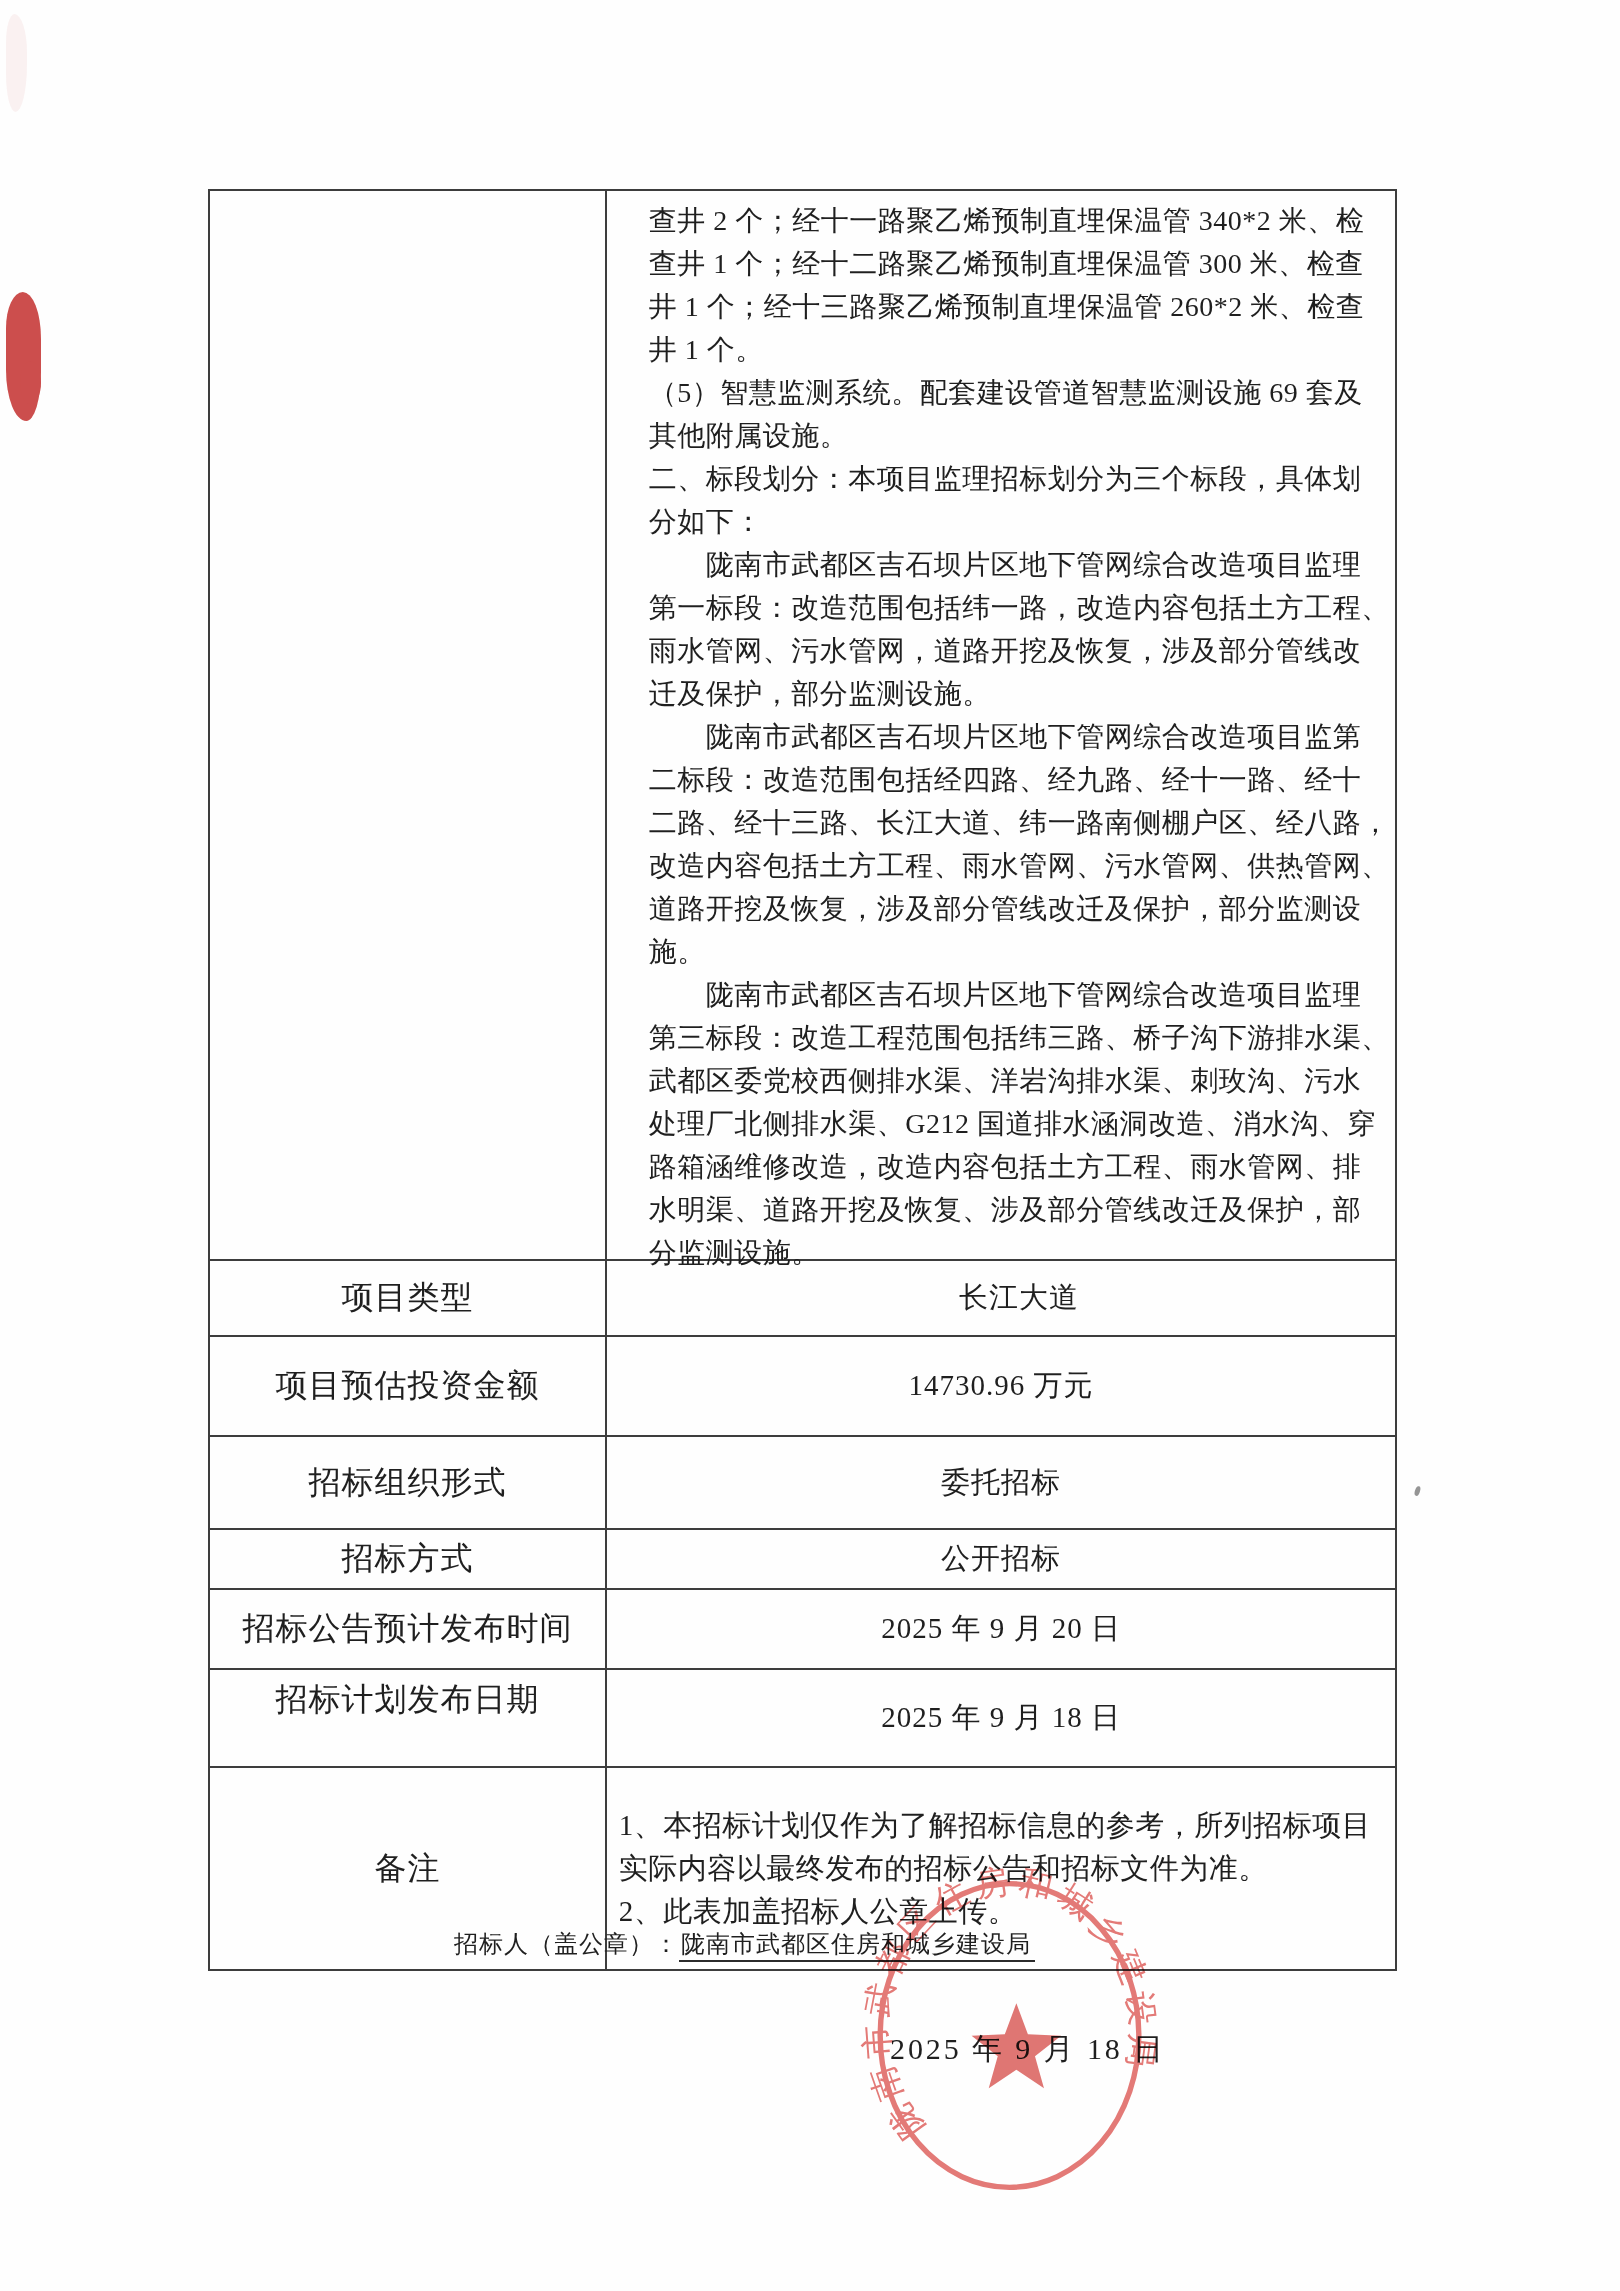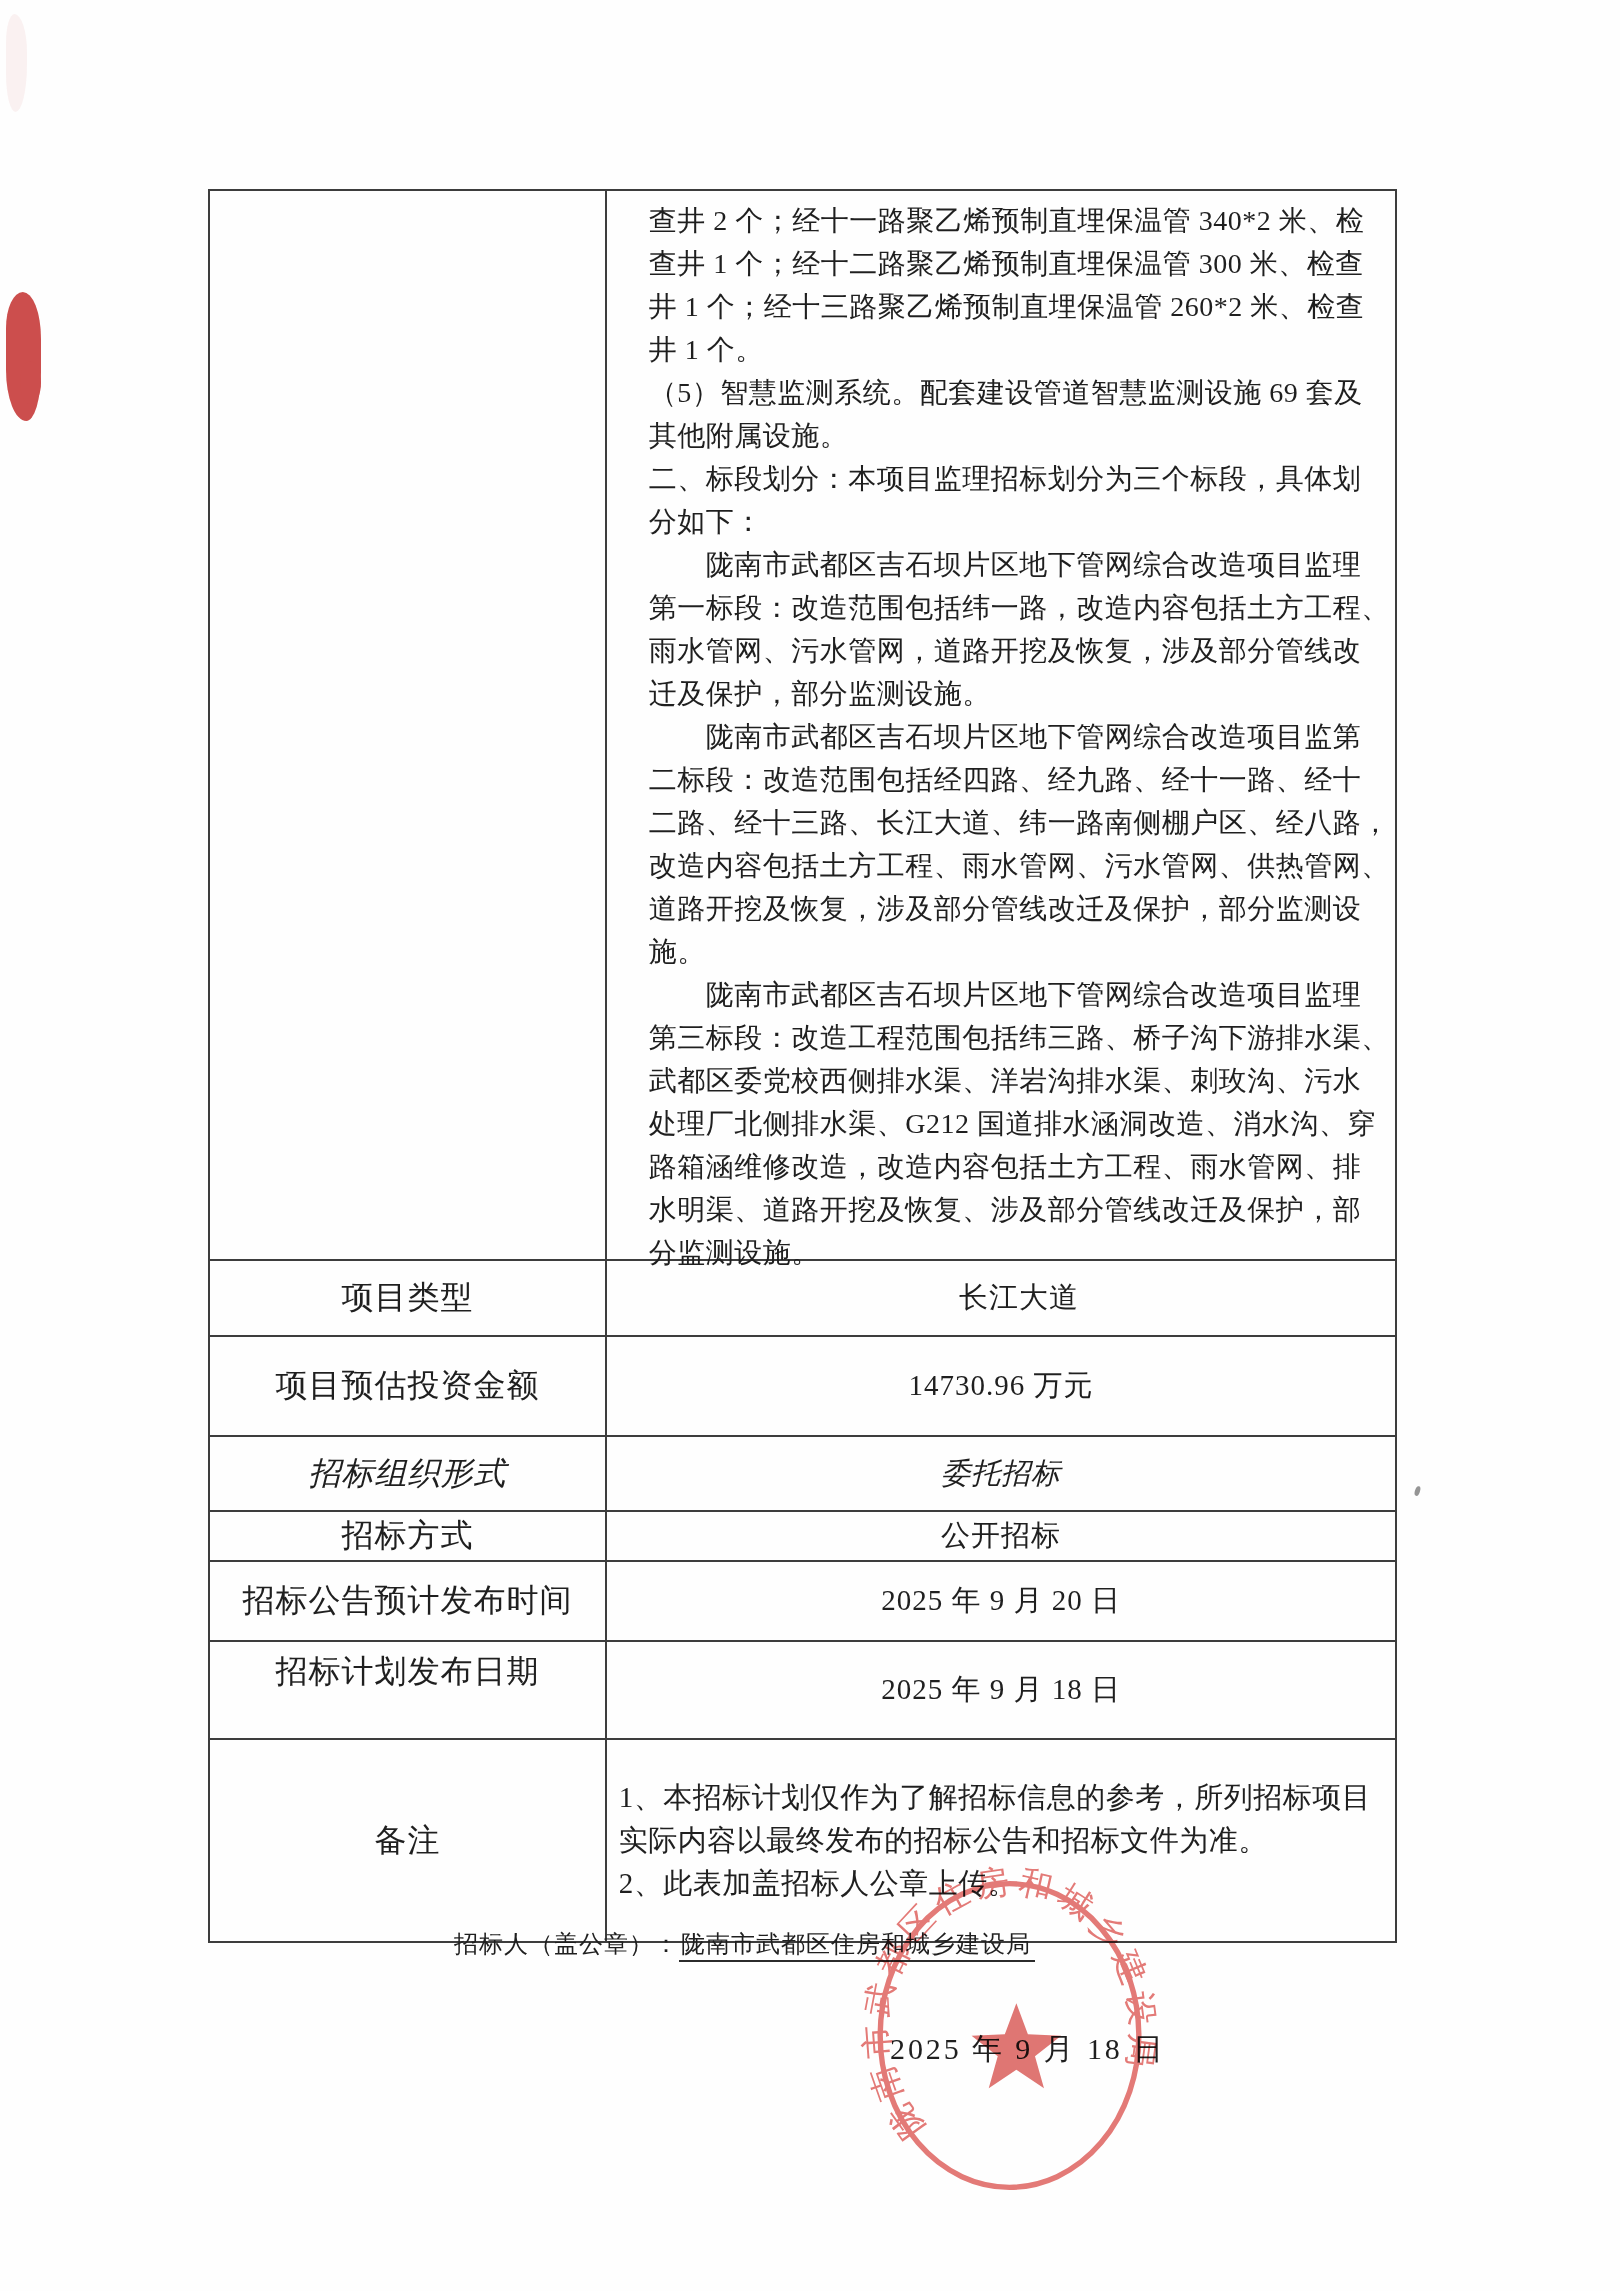--- a/index.html
+++ b/index.html
@@ -43,22 +43,22 @@
     flex:1; display:flex; align-items:center; justify-content:center;
     font-size:29px; letter-spacing:1px;
   }
   .row-cont  { height:1068px; }
   .row-cont .vcell {
     display:block; padding:7.8px 3.9px 0 9.8px; box-sizing:border-box;
     font-size:28px; line-height:43px; white-space:pre; letter-spacing:0.5px;
   }
   .r1 { height:76px;gap:36px; }
   .r2 { height:100px; }
-  .r3 { height:75px;font-style:italic; }
-  .r4 { height:50px; }
+  .r3 { height:93px; }
+  .r4 { height:60px; }
   .r5 { height:80px; }
   .r6 { height:98px; }
   .r6 .lcell { padding-bottom:37px; }
   .r7 { height:203px; }
   .r7 .vcell {
     flex-direction:column; align-items:flex-start; justify-content:center;
     padding-left:11.8px; box-sizing:border-box;
     font-size:29px; line-height:43px; white-space:pre; letter-spacing:0.5px;
   }
 

